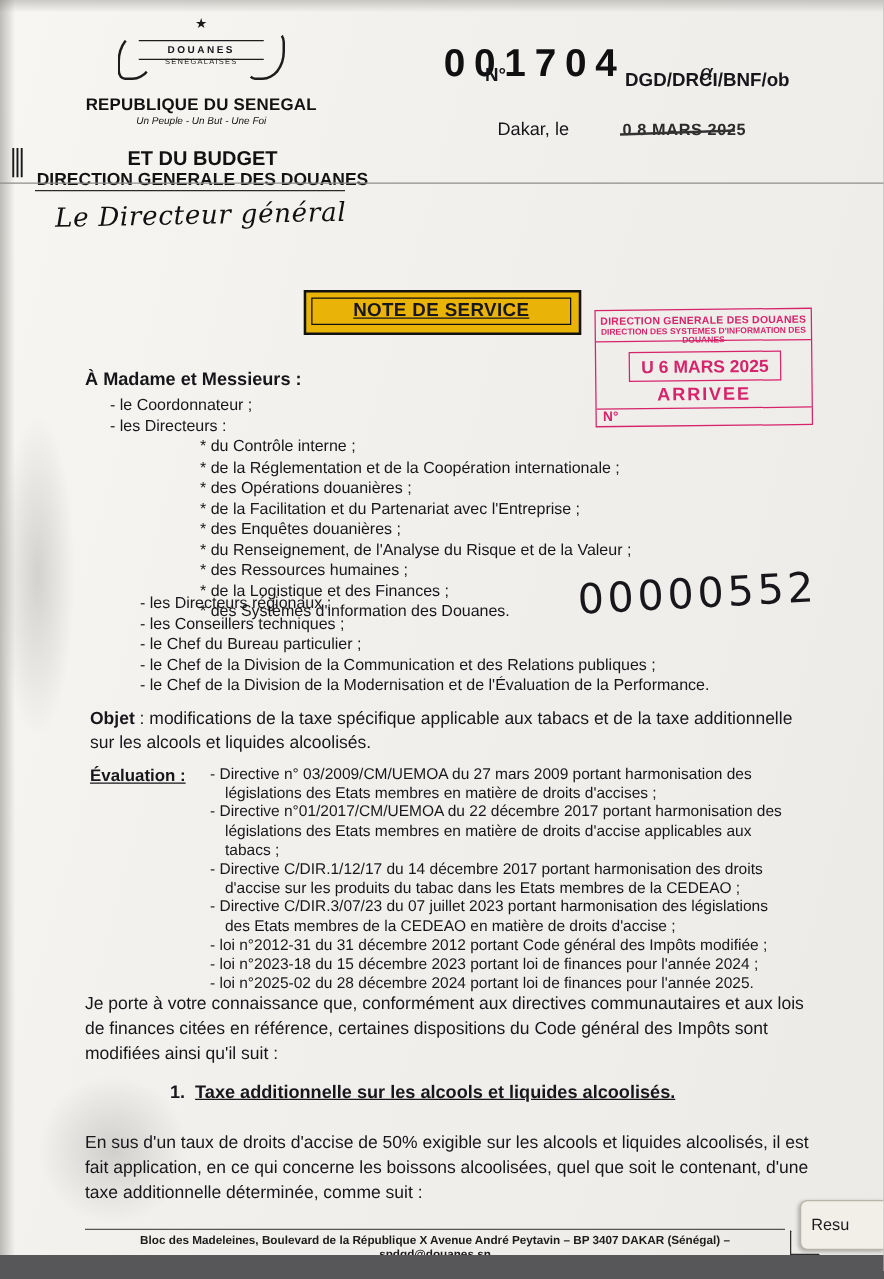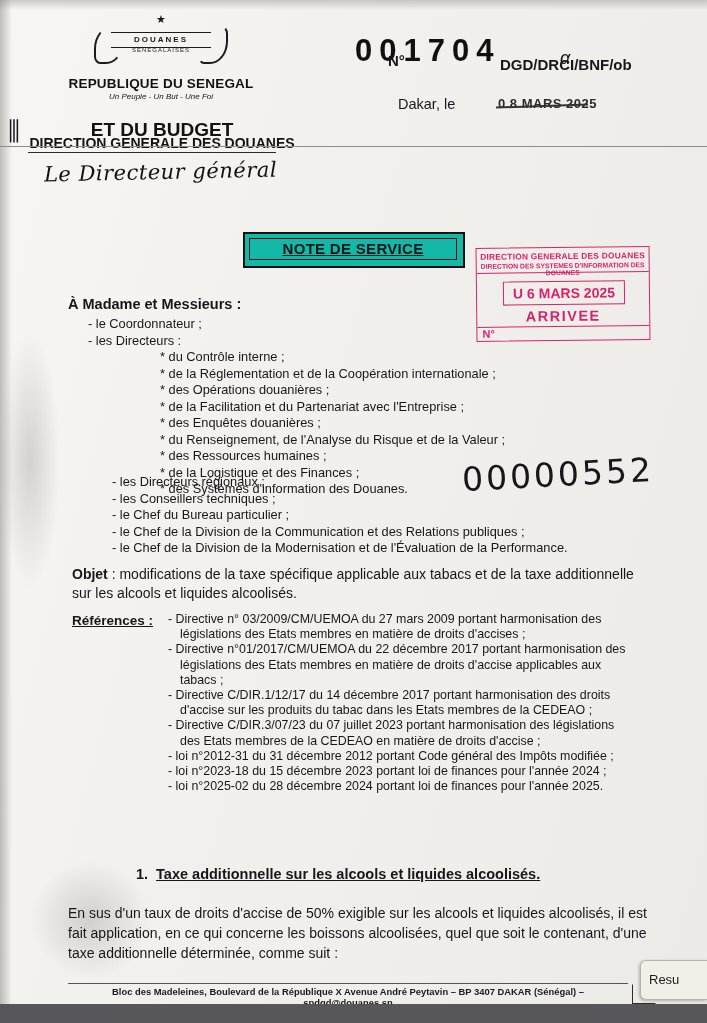--- a/index.html
+++ b/index.html
@@ -80,21 +80,21 @@
 
   .hdr-line {
     position: absolute;
     text-align: center;
     font-weight: bold;
     color: #121212;
   }
   #rep      { left: 62px;  top: 76px;  width: 198px; font-size: 13.5px; letter-spacing: .2px;}
   #devise   { left: 62px;  top: 92px;  width: 198px; font-size: 8px; font-weight: normal; font-style: italic;}
   #min      { left: 26px;  top: 101px; width: 272px; font-size: 16.5px;}
-  #min2     { left: 26px;  top: 119px; width: 272px; font-size: 19px;}
+  #min2     { left: 26px;  top: 119px; width: 272px; font-size: 16px;}
   #dgd      { left: 22px;  top: 135px; width: 280px; font-size: 14px;}
   .hdr-rule {
     position: absolute;
     left: 28px; top: 152px; width: 248px;
     border-top: 1px solid #2a2a2a;
   }
   .pillars {
     position: absolute;
     left: 8px; top: 116px;
     font-size: 26px;
@@ -152,21 +152,21 @@
     position: absolute; left: 0; top: 146px; width: 707px;
     border-top: 1px solid #8d8d8d;
   }
 
   
   #title-box {
     position: absolute;
     left: 243px; top: 232px;
     width: 218px; height: 32px;
     border: 2px solid #111;
-    background: #14b8a6;
+    background: #eab308;
   }
   #title-box .inner {
     position: absolute; left: 4px; top: 4px;
     width: 206px; height: 20px;
     border: 1px solid #111;
     text-align: center;
   }
   #title-text {
     font-size: 15px; font-weight: bold;
     line-height: 20px;
@@ -351,31 +351,32 @@
     <span class="row">- les Conseillers techniques ;</span>
     <span class="row">- le Chef du Bureau particulier ;</span>
     <span class="row">- le Chef de la Division de la Communication et des Relations publiques ;</span>
     <span class="row">- le Chef de la Division de la Modernisation et de l'Évaluation de la Performance.</span>
   </div>
 
   <div id="objet-wrap">
     <span class="lbl">Objet</span><span class="txt"> : modifications de la taxe spécifique applicable aux tabacs et de la taxe additionnelle sur les alcools et liquides alcoolisés.</span>
   </div>
 
-  <div id="ref-lbl">Références :</div>
+  <div id="ref-lbl">Évaluation :</div>
   <div id="ref-list">
     <span class="row"><span>- Directive n° 03/2009/CM/UEMOA du 27 mars 2009 portant harmonisation des</span><span class="cont">législations des Etats membres en matière de droits d'accises ;</span></span>
     <span class="row"><span>- Directive n°01/2017/CM/UEMOA du 22 décembre 2017 portant harmonisation des</span><span class="cont">législations des Etats membres en matière de droits d'accise applicables aux tabacs ;</span></span>
     <span class="row"><span>- Directive C/DIR.1/12/17 du 14 décembre 2017 portant harmonisation des droits</span><span class="cont">d'accise sur les produits du tabac dans les Etats membres de la CEDEAO ;</span></span>
     <span class="row"><span>- Directive C/DIR.3/07/23 du 07 juillet 2023 portant harmonisation des législations</span><span class="cont">des Etats membres de la CEDEAO en matière de droits d'accise ;</span></span>
     <span class="row"><span>- loi n°2012-31 du 31 décembre 2012 portant Code général des Impôts modifiée ;</span></span>
     <span class="row"><span>- loi n°2023-18 du 15 décembre 2023 portant loi de finances pour l'année 2024 ;</span></span>
     <span class="row"><span>- loi n°2025-02 du 28 décembre 2024 portant loi de finances pour l'année 2025.</span></span>
   </div>
 
+  <div id="para1">Je porte à votre connaissance que, conformément aux directives communautaires et aux lois de finances citées en référence, certaines dispositions du Code général des Impôts sont modifiées ainsi qu'il suit :</div>
 
   <div id="sec1">
     <span class="num">1.</span><span class="ttl">Taxe additionnelle sur les alcools et liquides alcoolisés.</span>
   </div>
 
   <div id="para2">En sus d'un taux de droits d'accise de 50% exigible sur les alcools et liquides alcoolisés, il est fait application, en ce qui concerne les boissons alcoolisées, quel que soit le contenant, d'une taxe additionnelle déterminée, comme suit :</div>
 
   <div id="foot-rule"></div>
   <div id="footer">Bloc des Madeleines, Boulevard de la République X Avenue André Peytavin – BP 3407 DAKAR (Sénégal) – spdgd@douanes.sn</div>
   <div id="doc-corner"></div>

